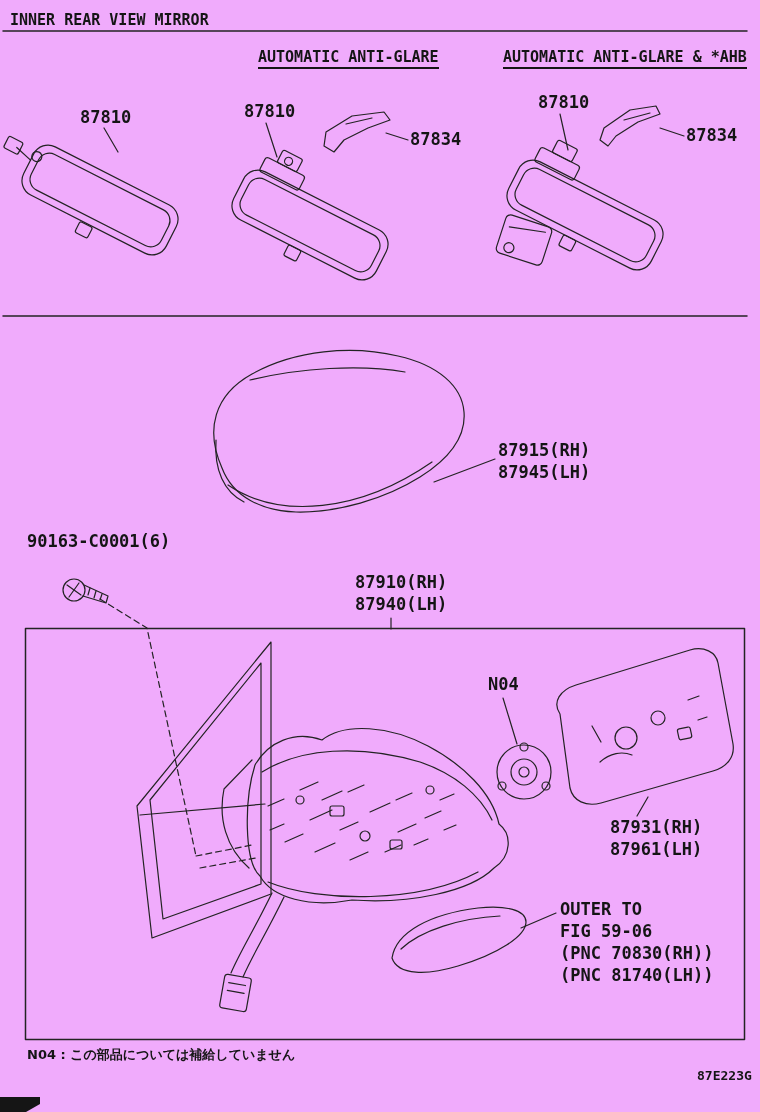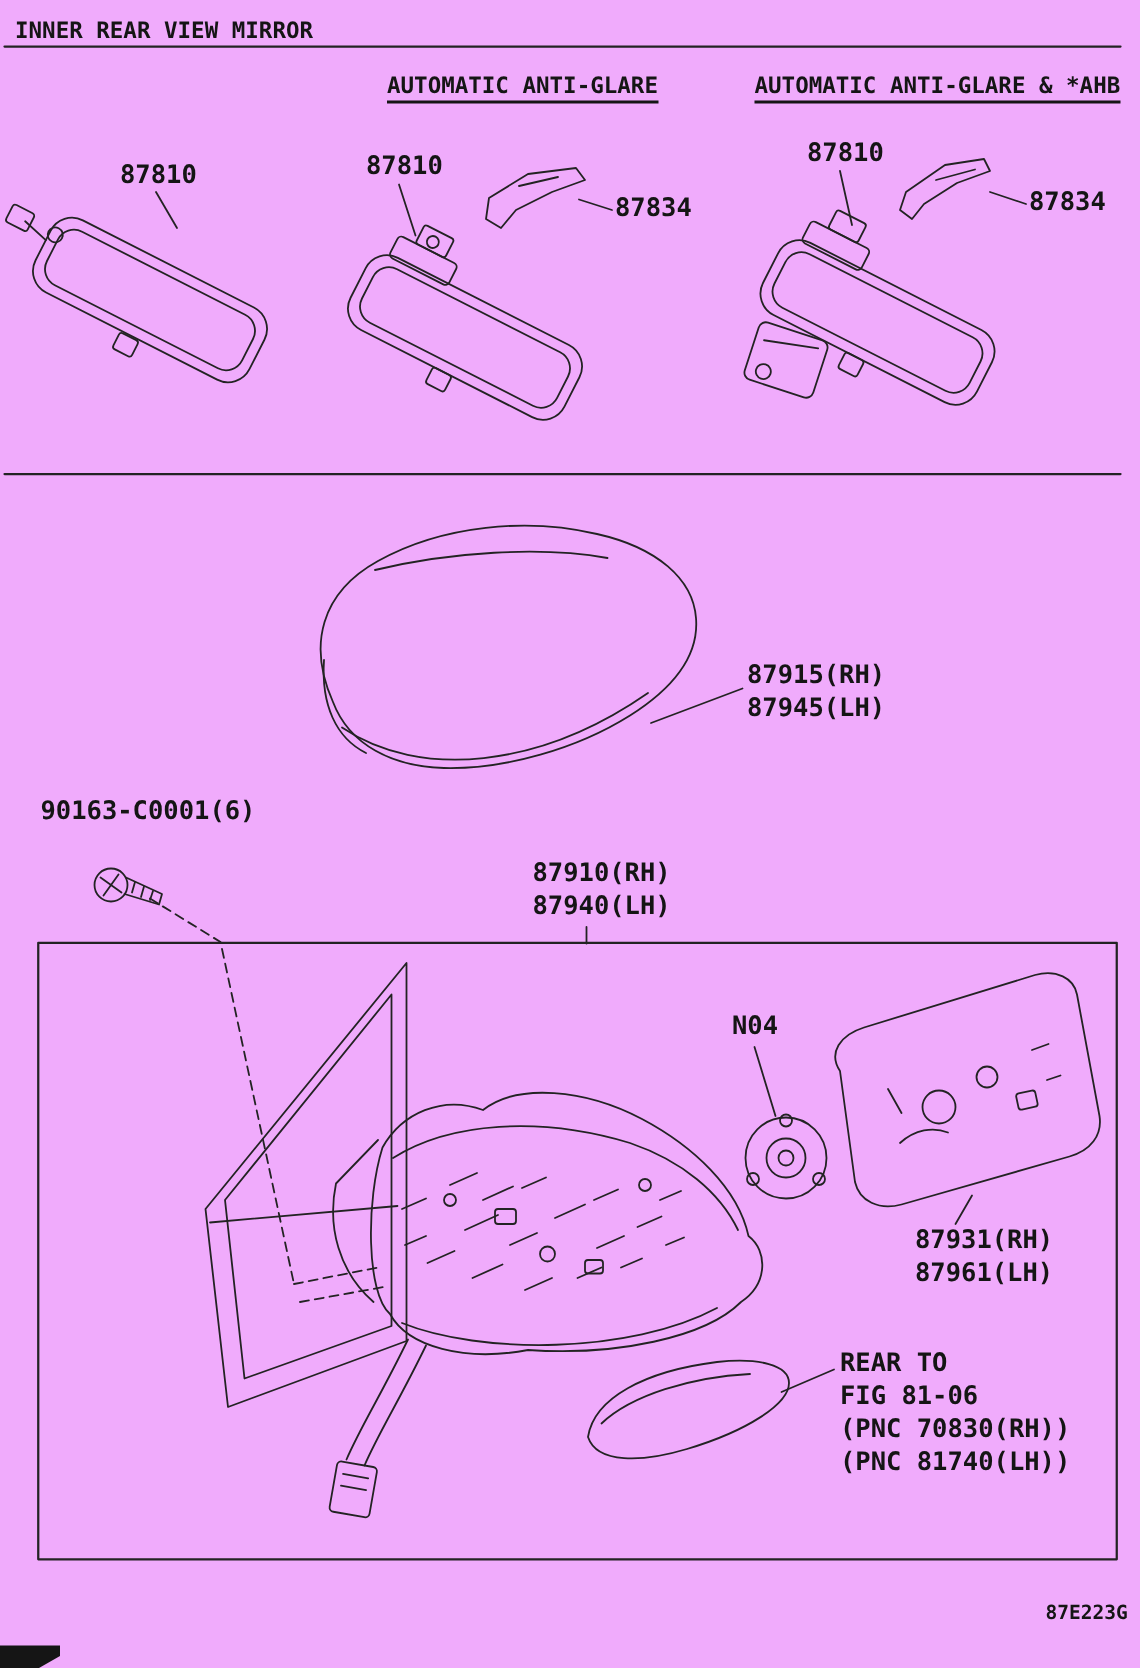--- a/index.html
+++ b/index.html
@@ -172,20 +172,21 @@
 
   <div class="lbl t17" style="left:498px;top:440px">87915(RH)</div>
   <div class="lbl t17" style="left:498px;top:462px">87945(LH)</div>
   <div class="lbl t17" style="left:27px;top:531px">90163-C0001(6)</div>
   <div class="lbl t17" style="left:355px;top:572px">87910(RH)</div>
   <div class="lbl t17" style="left:355px;top:594px">87940(LH)</div>
   <div class="lbl t17" style="left:488px;top:674px">N04</div>
   <div class="lbl t17" style="left:610px;top:817px">87931(RH)</div>
   <div class="lbl t17" style="left:610px;top:839px">87961(LH)</div>
 
-  <div class="lbl t17" style="left:560px;top:899px">REAR TO</div>
-  <div class="lbl t17" style="left:560px;top:921px">FIG 81-06</div>
+  <div class="lbl t17" style="left:560px;top:899px">OUTER TO</div>
+  <div class="lbl t17" style="left:560px;top:921px">FIG 59-06</div>
   <div class="lbl t17" style="left:560px;top:943px">(PNC 70830(RH))</div>
   <div class="lbl t17" style="left:560px;top:965px">(PNC 81740(LH))</div>
 
+  <div class="lbl t13 jp" style="left:27px;top:1047px">N04 : この部品については補給していません</div>
   <div class="lbl t13" style="left:697px;top:1068px">87E223G</div>
 
 </div>
 
 </body></html>

